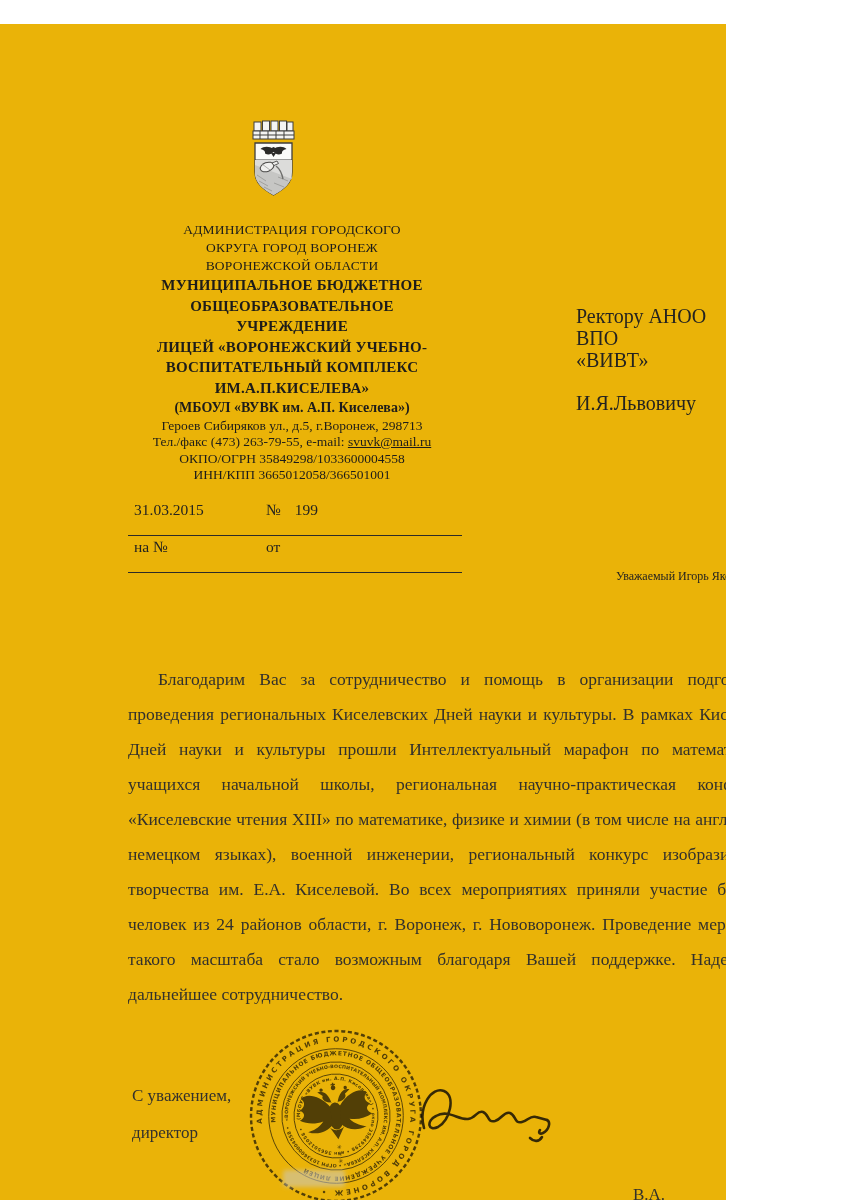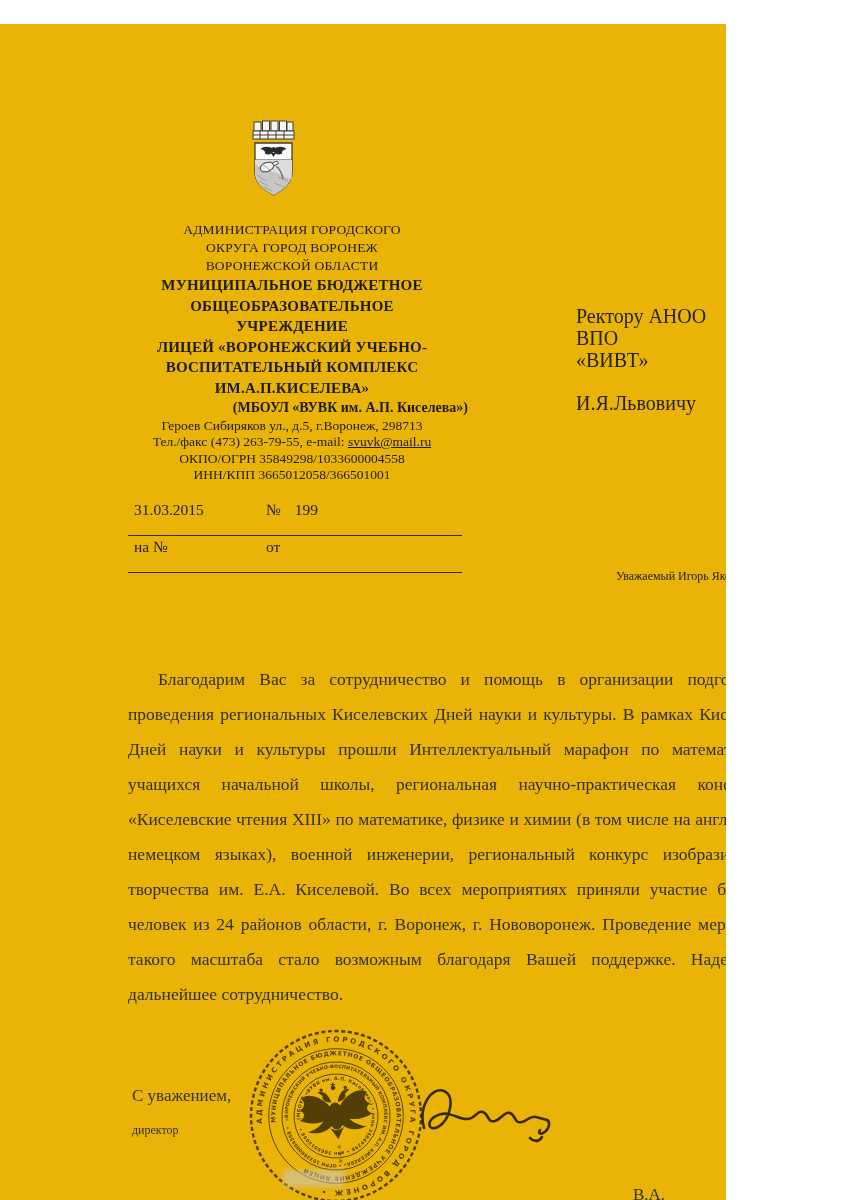--- a/index.html
+++ b/index.html
@@ -13,21 +13,21 @@
     margin-top:24px;
   }
   
   .watermark{position:absolute;left:742px;top:6px;width:120px;height:102px;}
   
   .crest{position:absolute;left:250px;top:95px;width:47px;height:81px;}
   
   .letterhead{position:absolute;left:116px;top:197px;width:352px;text-align:center;color:#1d1c1a;}
   .lh-reg{font-size:13.5px;line-height:18px;letter-spacing:.2px;}
   .lh-bold{font-size:15px;line-height:20.5px;font-weight:bold;letter-spacing:.2px;}
-  .lh-bold-sm{font-size:14px;line-height:19.5px;font-weight:bold;text-align:right;}
+  .lh-bold-sm{font-size:14px;line-height:19.5px;font-weight:bold;}
   .lh-addr{font-size:13.5px;line-height:16.5px;}
   .lh-email{text-decoration:underline;color:#1d1c1a;}
   
   .refblock{position:absolute;left:128px;top:476px;width:334px;font-size:15.5px;color:#242320;}
   .ref-row{display:flex;border-bottom:1.6px solid #2c2b28;padding:1px 0 16px 6px;}
   .ref-row + .ref-row{margin-top:1px;}
   .ref-col1{width:132px;}
   .ref-col2{display:flex;gap:14px;}
   
   .addressee{position:absolute;left:576px;top:281px;font-size:20px;line-height:22px;color:#242320;}
@@ -35,21 +35,21 @@
   
   .salutation{position:absolute;left:100px;top:545px;width:670px;text-align:right;font-size:12px;color:#242320;}
   
   .letter-body{
     position:absolute;left:128px;top:638px;width:667px;
     font-size:17.5px;line-height:35px;text-align:justify;text-indent:30px;
     color:#33312c;
   }
   
   .regards{position:absolute;left:132px;top:1062px;font-size:17px;color:#33312c;}
-  .position{position:absolute;left:132px;top:1099px;font-size:12px;color:#33312c;}
+  .position{position:absolute;left:132px;top:1099px;font-size:17px;color:#33312c;}
   .sig-name{position:absolute;left:633px;top:1161px;font-size:17px;color:#33312c;}
   
   .stamp{
     position:absolute;left:249px;top:1005px;width:174px;height:174px;
     transform:rotate(-6deg);
     mix-blend-mode:multiply;opacity:.93;
   }
   .stamp-patch{
     position:absolute;left:283px;top:1146px;width:62px;height:17px;
     background:#c9c9c7;opacity:.55;filter:blur(2px);border-radius:3px;z-index:6;

